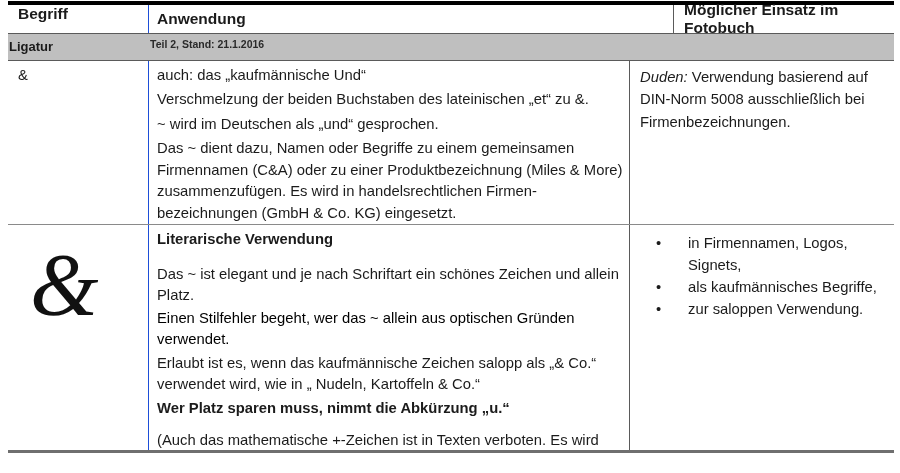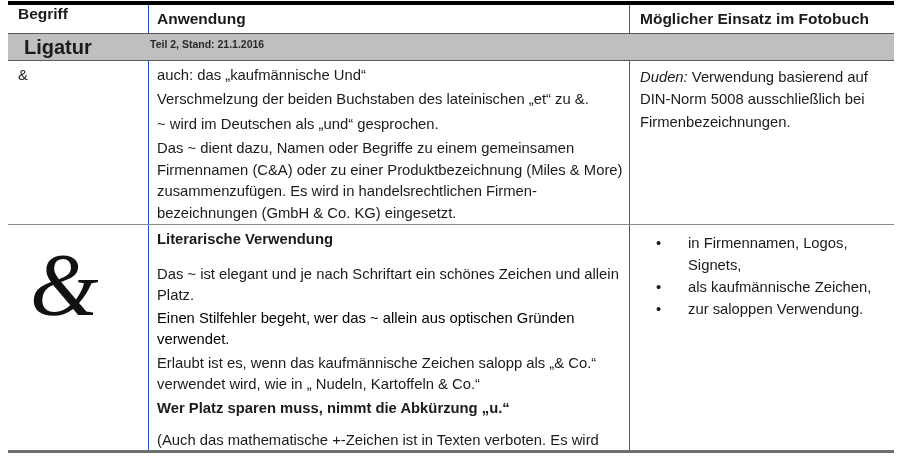--- a/index.html
+++ b/index.html
@@ -12,24 +12,24 @@
   .toprule{height:4px;background:#000000;}
   .bottomrule{height:3px;background:#6f6f6f;}
   .hrule{height:1px;background:#5a5a5a;}
   .hrule.light{background:#8a8a8a;}
 
   .hdr{display:flex;height:28px;align-items:flex-start;font-weight:bold;font-size:15.5px;}
   .c1{width:140px;box-sizing:border-box;padding-left:10px;}
   .c2{width:481px;box-sizing:border-box;padding-left:8px;border-left:1px solid #1d4ed8;}
   .c3{flex:1;box-sizing:border-box;padding-left:10px;border-left:1px solid #5a5a5a;}
   .hdr .c2{align-self:stretch;display:flex;align-items:center;}
-  .hdr .c3{align-self:stretch;display:flex;align-items:center;}
+  .hdr .c3{align-self:stretch;display:flex;align-items:center;margin-left:44px;}
 
   .band{height:26px;background:#bfbfbf;position:relative;}
-  .band .term{font-weight:bold;font-size:20px;line-height:26px;padding-left:16px;}
+  .band .term{font-weight:bold;font-size:13px;line-height:26px;padding-left:1px;}
   .band .note{position:absolute;left:142px;top:4px;font-size:10.5px;font-weight:bold;color:#2a2a2a;}
 
   .row{display:flex;font-size:14.8px;}
   .row-amp{height:163px;overflow:hidden;}
   .row-lig{height:225px;overflow:hidden;}
   .cell{box-sizing:border-box;}
   .row .c1{padding-top:6px;}
   .row .c2{padding-top:4px;padding-right:6px;}
   .row .c3{padding-top:5px;padding-right:6px;}
 
@@ -110,21 +110,21 @@
       <p class="last">(Auch das mathematische +-Zeichen ist in Texten verboten. Es wird „plus“ gelesen.)</p>
     </div>
     <div class="cell c3">
       <div class="bullets">
         <div class="bullet">
           <span class="dot">•</span>
           <span class="btxt">in Firmennamen, Logos, Signets,</span>
         </div>
         <div class="bullet">
           <span class="dot">•</span>
-          <span class="btxt">als kaufmännische Zeichen,</span>
+          <span class="btxt">als kaufmännisches Begriffe,</span>
         </div>
         <div class="bullet">
           <span class="dot">•</span>
           <span class="btxt">zur saloppen Verwendung.</span>
         </div>
       </div>
     </div>
   </div>
 
   <div class="bottomrule"></div>

